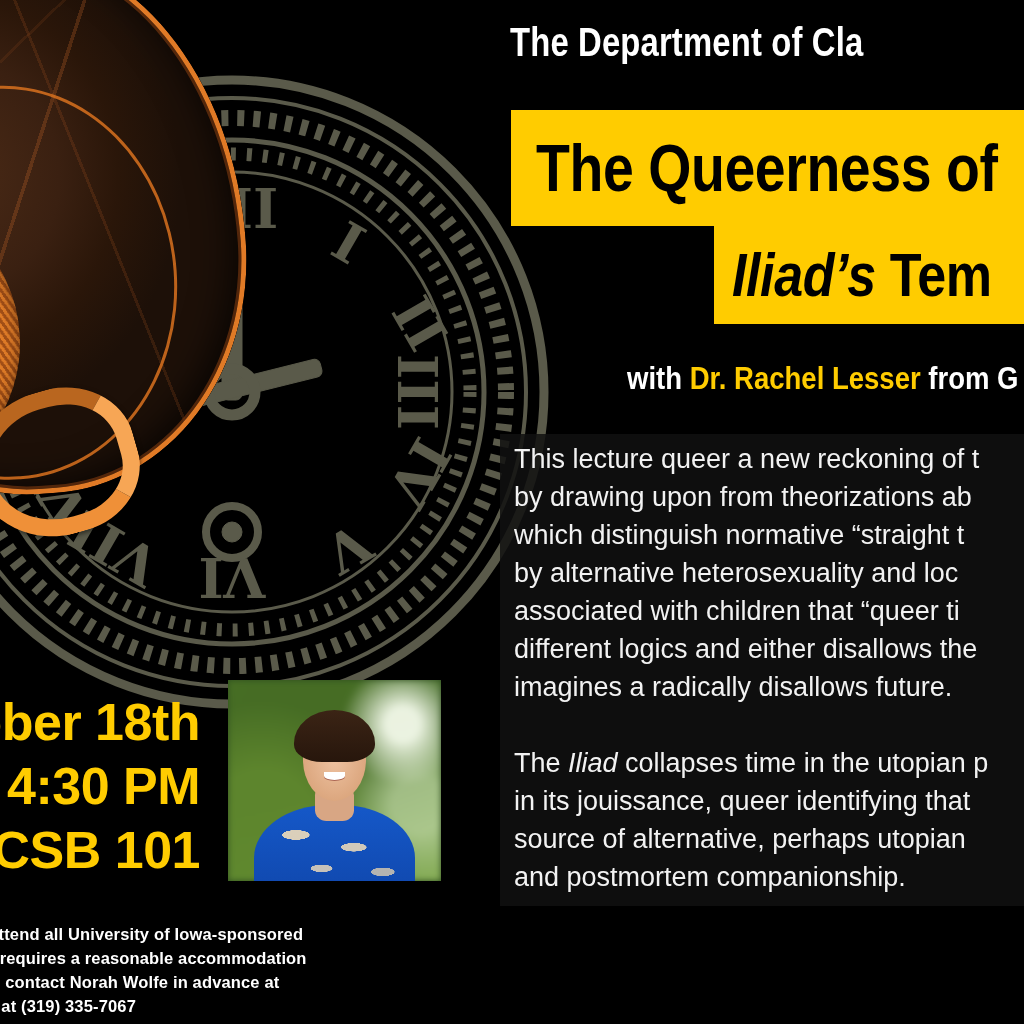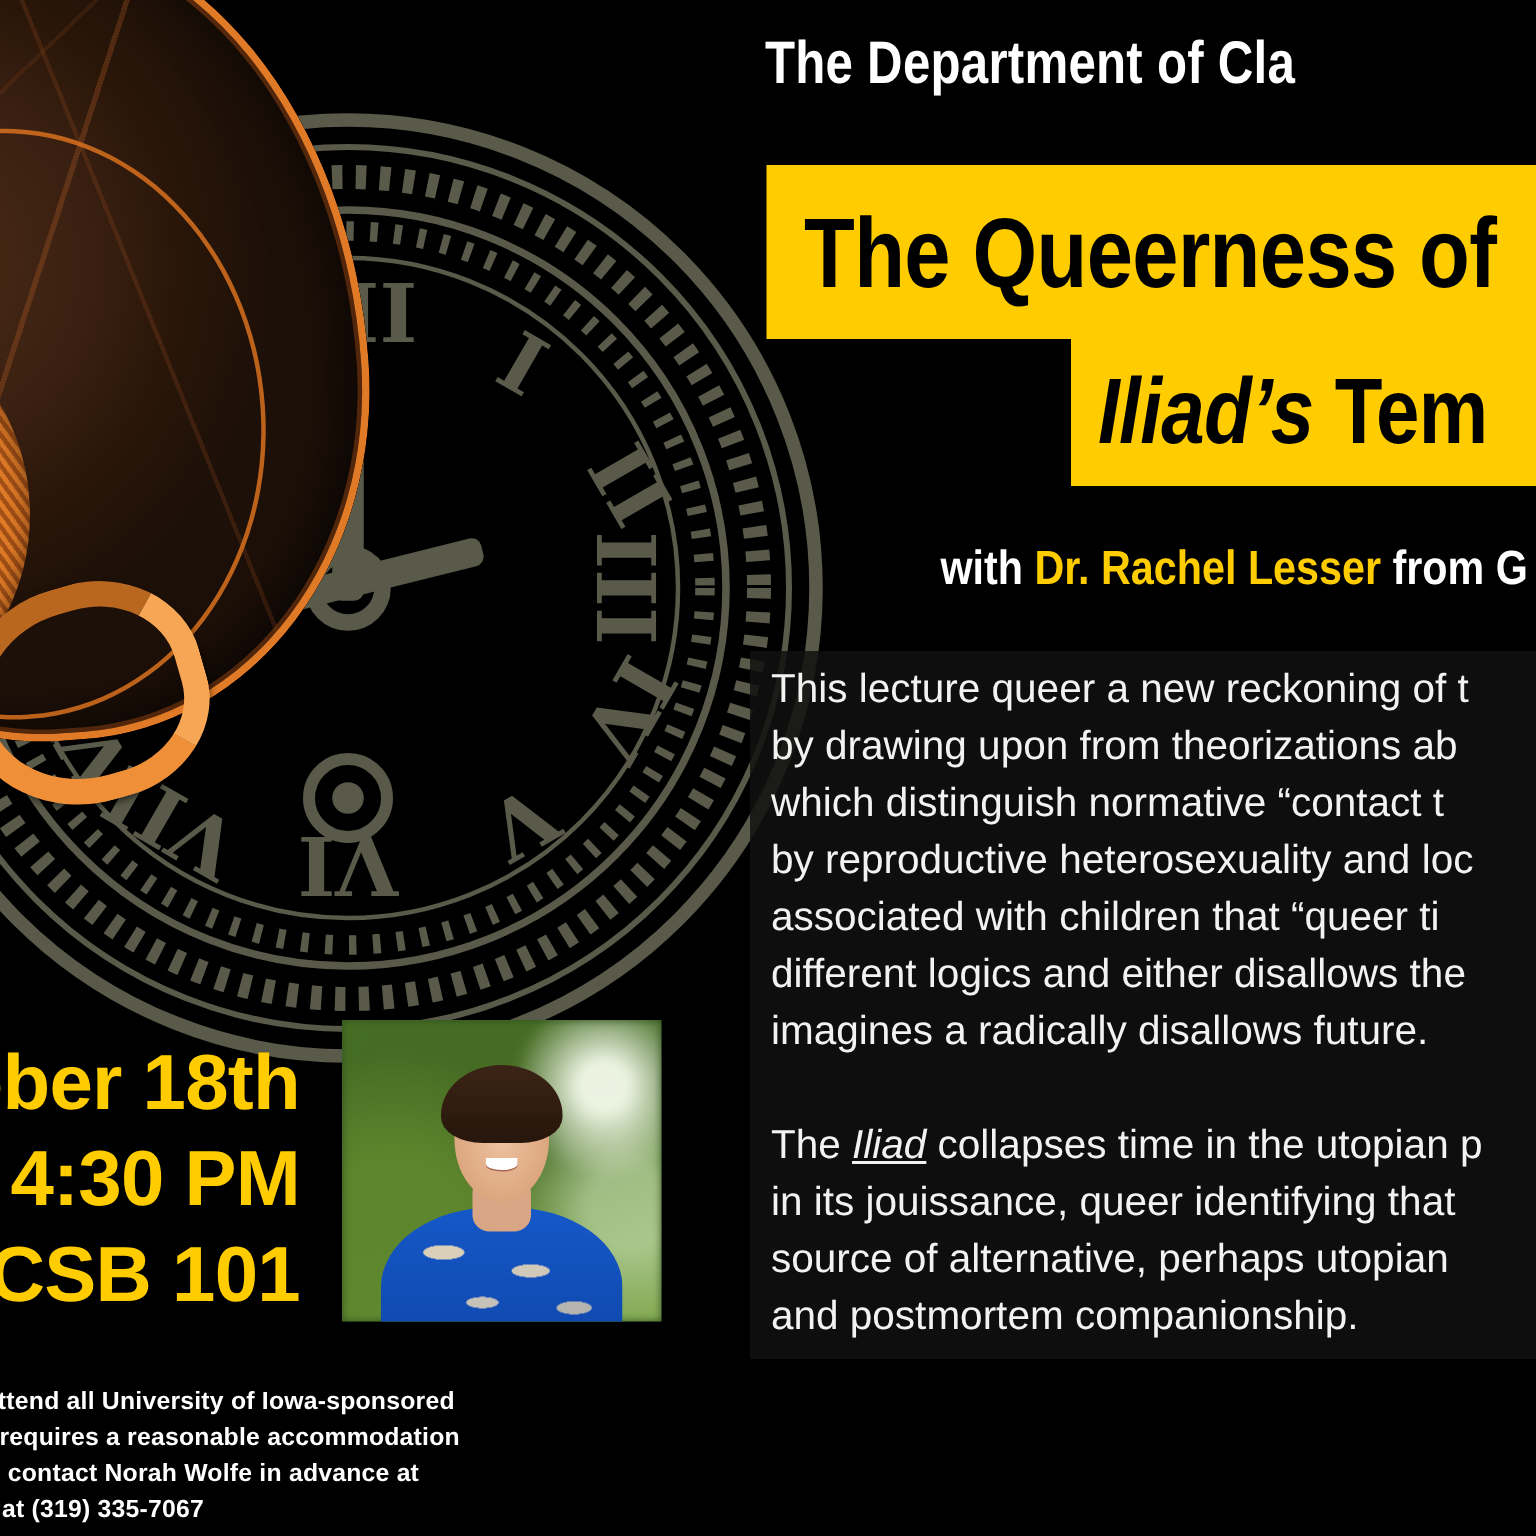--- a/index.html
+++ b/index.html
@@ -107,21 +107,21 @@
     position:absolute;left:500px;top:434px;width:620px;
     background:rgba(16,16,16,.86);
     padding:6px 0 10px 14px;
   }
   .abstract p{
     margin:0;color:#f2f2f2;
     font-size:27px;line-height:38px;
     white-space:nowrap;
   }
   .abstract p + p{margin-top:38px;}
-  .abstract em{font-style:italic;text-decoration:underline;}
+  .abstract em{font-style:italic;}
 
   
   .datetime{
     position:absolute;left:-70px;top:690px;width:270px;
     text-align:right;color:#fc0;font-weight:700;
   }
   .datetime div{
     font-size:52px;line-height:64px;white-space:nowrap;
     letter-spacing:-.5px;
   }
@@ -239,22 +239,22 @@
   </div>
 
   <div class="speaker">
     <span>with </span><span class="name">Dr. Rachel Lesser</span><span> from G</span>
   </div>
 
   <div class="abstract">
     <p>
       <span>This lecture queer a new reckoning of t</span><br>
       <span>by drawing upon from theorizations ab</span><br>
-      <span>which distinguish normative “contact t</span><br>
-      <span>by reproductive heterosexuality and loc</span><br>
+      <span>which distinguish normative “straight t</span><br>
+      <span>by alternative heterosexuality and loc</span><br>
       <span>associated with children that “queer ti</span><br>
       <span>different logics and either disallows the</span><br>
       <span>imagines a radically disallows future.</span>
     </p>
     <p>
       <span>The </span><em>Iliad</em><span> collapses time in the utopian p</span><br>
       <span>in its jouissance, queer identifying that</span><br>
       <span>source of alternative, perhaps utopian </span><br>
       <span>and postmortem companionship.</span>
     </p>

